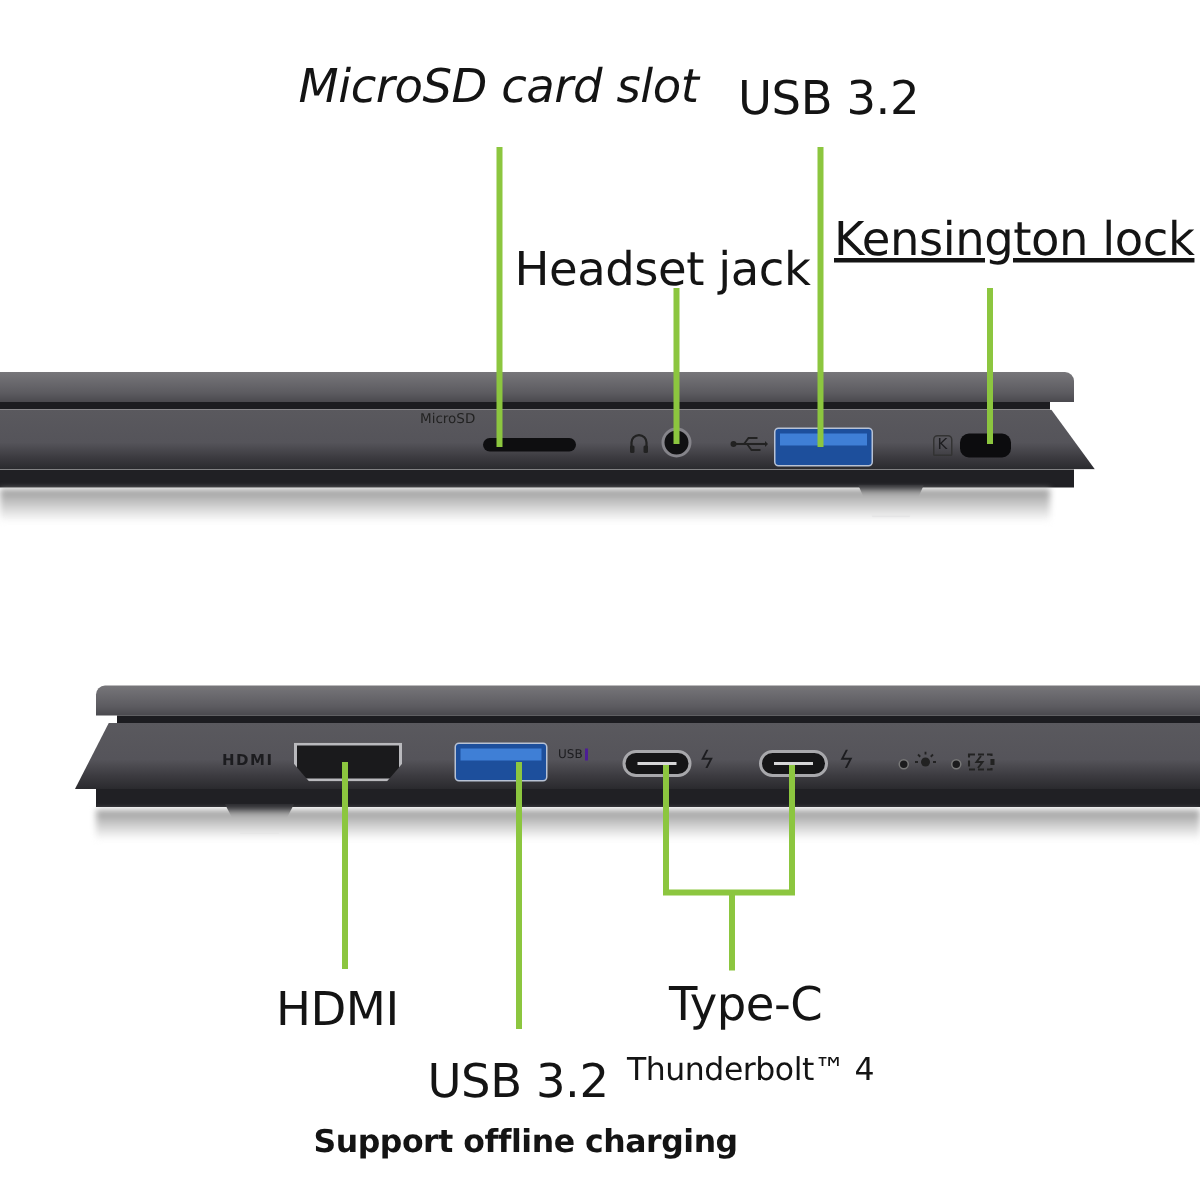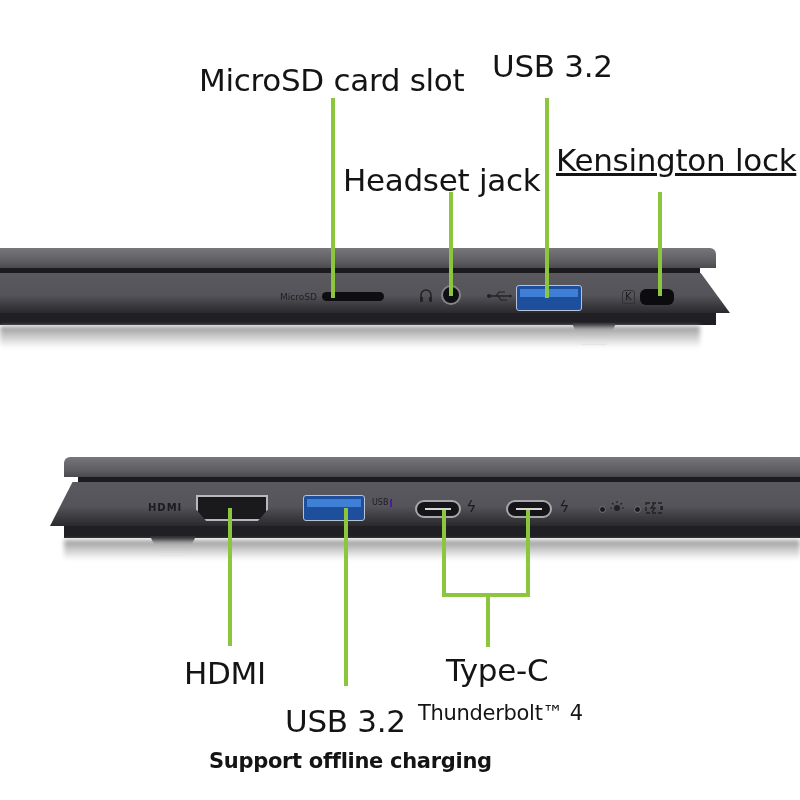--- a/index.html
+++ b/index.html
@@ -24,34 +24,34 @@
     .kens { position:absolute; background:#0c0c0e; border-radius:6px; }
     .hdmi { position:absolute; background:#1a1a1c; border:2px solid #b9b9bd; box-sizing:border-box; clip-path:polygon(0 0,100% 0,100% 55%,86% 100%,14% 100%,0 55%); }
     .usbc { position:absolute; background:#151517; border:2px solid #a8a8ac; border-radius:9px; box-sizing:border-box; }
     .usbc .pin { position:absolute; left:8px; right:8px; top:50%; height:2px; margin-top:-1px; background:#d6d6d8; }
     .glyph { position:absolute; color:#1c1c1f; font-size:11px; line-height:1; }
     .led { position:absolute; width:5px; height:5px; border-radius:50%; background:#1b1b1d; border:1px solid #777; }
   </style>
 </head>
 <body>
 
-<div class="lbl lbl-lg" style="left:199px; top:62px;">MicroSD card slot</div>
+<div class="lbl lbl-lg" style="left:199px; top:40px;font-style:italic;">MicroSD card slot</div>
 <div class="lbl lbl-lg" style="left:492px; top:48px;">USB 3.2</div>
 <div class="lbl lbl-lg" style="left:343px; top:142px;margin-top:20px;">Headset jack</div>
 <div class="lbl lbl-lg" style="left:556px; top:142px;text-decoration:underline;">Kensington lock</div>
 
 <div>
   <div class="lid-top" style="left:0; top:248px; width:716px; height:20px; border-radius:0 6px 0 0;"></div>
   <div class="gap" style="left:0; top:268px; width:700px; height:5px;"></div>
   <div class="base" style="left:0; top:273px; width:730px; height:40px; clip-path:polygon(0 0,96% 0,100% 100%,0 100%);"></div>
   <div class="abs" style="left:0; top:313px; width:716px; height:12px; background:#202024;"></div>
   <div class="foot" style="left:572px; top:323px; width:44px; height:22px; clip-path:polygon(0 0,100% 0,78% 100%,22% 100%);"></div>
   <div class="shadow" style="left:0; top:326px; width:700px; height:22px;"></div>
 
-  <div class="glyph" style="left:280px; top:293px; font-size:9px; color:#222;">MicroSD</div>
+  <div class="glyph" style="left:280px; top:276px; font-size:9px; color:#222;">MicroSD</div>
   <div class="port-sd" style="left:322px; top:292px; width:62px; height:9px;"></div>
 
   <svg class="abs" style="left:419px; top:288px;" width="14" height="16">
     <path d="M2 10 V7 a5 5 0 0 1 10 0 V10" fill="none" stroke="#222" stroke-width="1.5"></path>
     <rect x="1" y="9" width="3" height="5" rx="1" fill="#222"></rect>
       <rect x="10" y="9" width="3" height="5" rx="1" fill="#222"></rect>
   </svg>
   <div class="jack" style="left:441px; top:285px;"></div>
 
   <svg class="abs" style="left:486px; top:290px;" width="26" height="12">

